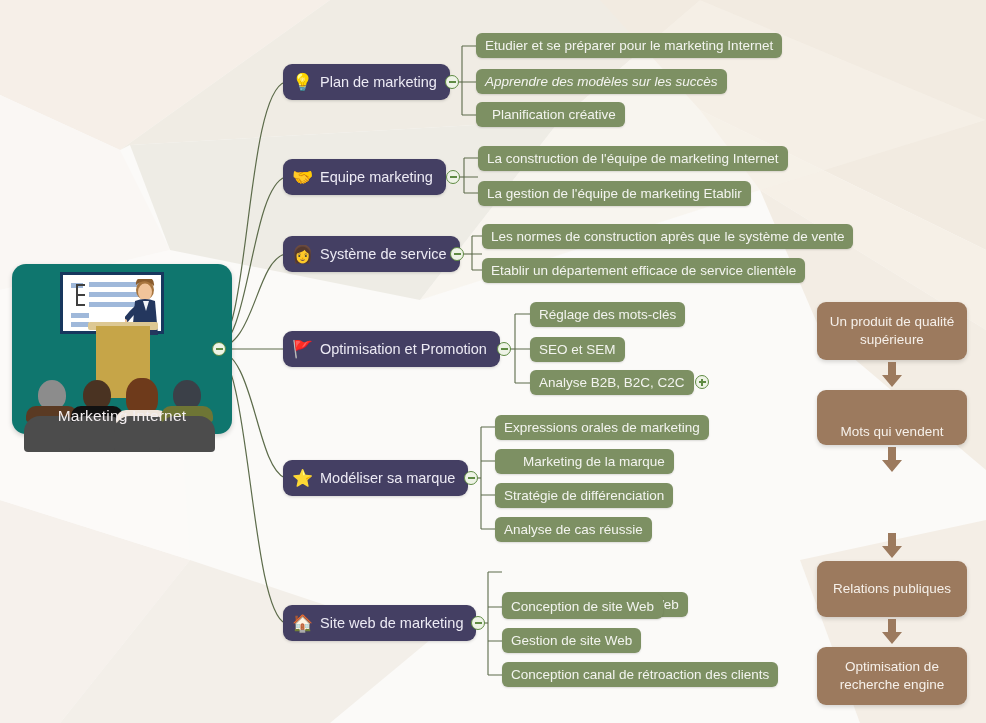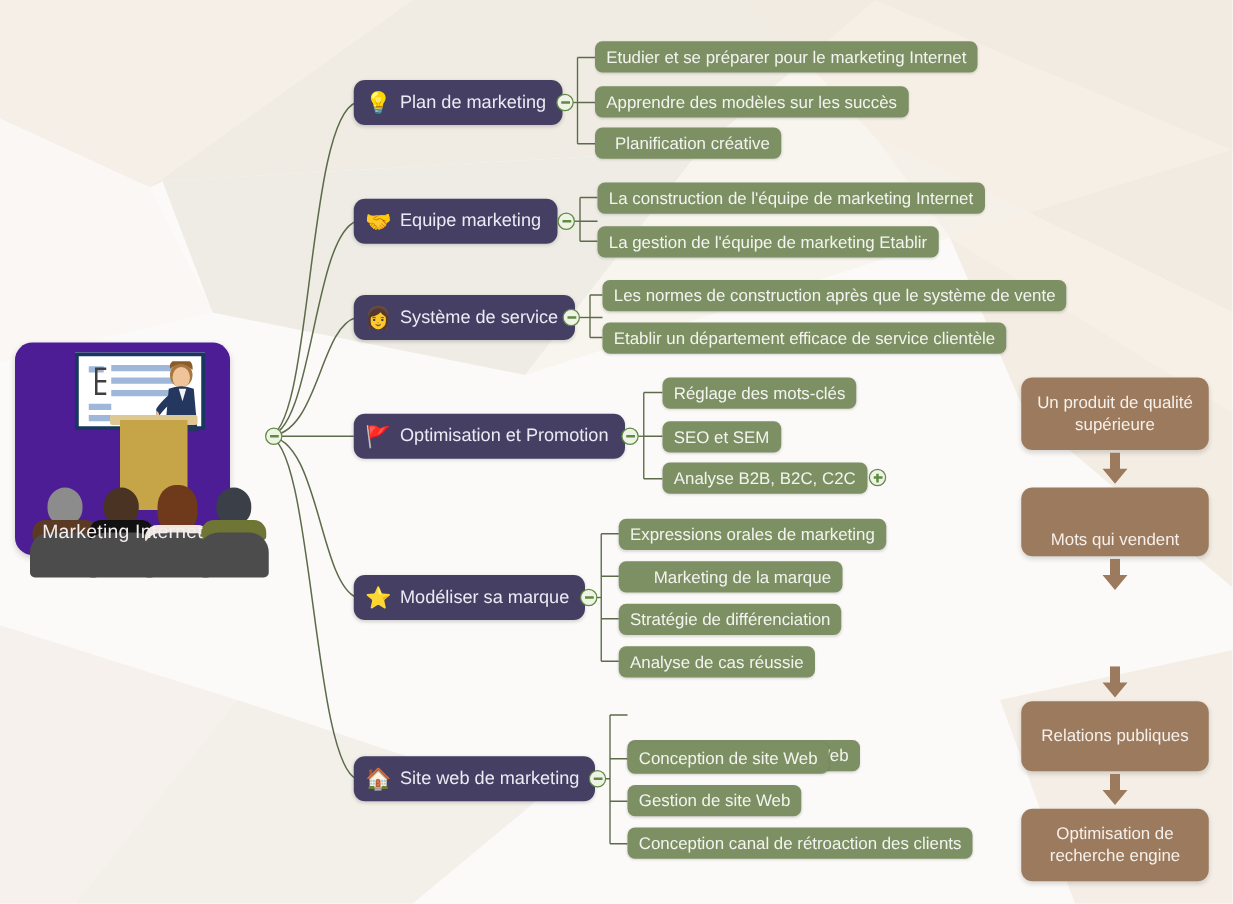--- a/index.html
+++ b/index.html
@@ -7,24 +7,23 @@
     width:986px;height:723px;overflow:hidden;position:relative;
     font-family:"Liberation Sans","DejaVu Sans",sans-serif;
     background:#fbfaf8;
   }
   #canvas{position:absolute;inset:0;width:986px;height:723px;}
   .bg-poly{position:absolute;inset:0;width:986px;height:723px;z-index:0;}
   .edges{position:absolute;inset:0;width:986px;height:723px;z-index:1;pointer-events:none;}
 
   
   .central{
-    position:absolute;left:12px;top:264px;width:172px;height:170px;
-    background:#4c1d95;border-radius:14px;z-index:3;
+    position:absolute;left:12px;top:264px;width:220px;height:170px;
+    background:#0f766e;border-radius:14px;z-index:3;
     box-shadow:0 2px 5px rgba(0,0,0,.18);
-    margin-top:10px;
   }
   .central .board{
     position:absolute;left:48px;top:8px;width:104px;height:62px;
     background:#ffffff;border:3px solid #17375e;box-sizing:border-box;
   }
   .board .ln{position:absolute;height:5px;background:#9fb8da;}
   .board .stem{position:absolute;background:#3f3f3f;}
   .presenter{position:absolute;right:2px;top:4px;width:34px;height:56px;}
   .podium{position:absolute;left:84px;top:62px;width:54px;height:72px;background:#c6a548;}
   .podium-top{position:absolute;left:76px;top:58px;width:70px;height:8px;background:#ddc893;border-radius:2px;}
@@ -190,21 +189,21 @@
   <div class="node1" style="left:283px;top:64px;">
     <span class="emo">💡</span>
     <span>Plan de marketing</span>
   </div>
   <div class="toggle" style="left:445px;top:75px;">
       <i class="h"></i>
     </div>
   <div class="node2" style="left:476px;top:33px;">
     <span>Etudier et se préparer pour le marketing Internet</span>
   </div>
-  <div class="node2" style="left:476px;top:69px;">
+  <div class="node2" style="left:476px;top:69px;font-style:italic;">
     <span>Apprendre des modèles sur les succès</span>
   </div>
   <div class="node2" style="left:476px;top:102px;padding-left:16px;">
     <span>Planification créative</span>
   </div>
 
   <div class="node1" style="left:283px;top:159px;">
     <span class="emo">🤝</span>
     <span>Equipe marketing</span>
   </div>

